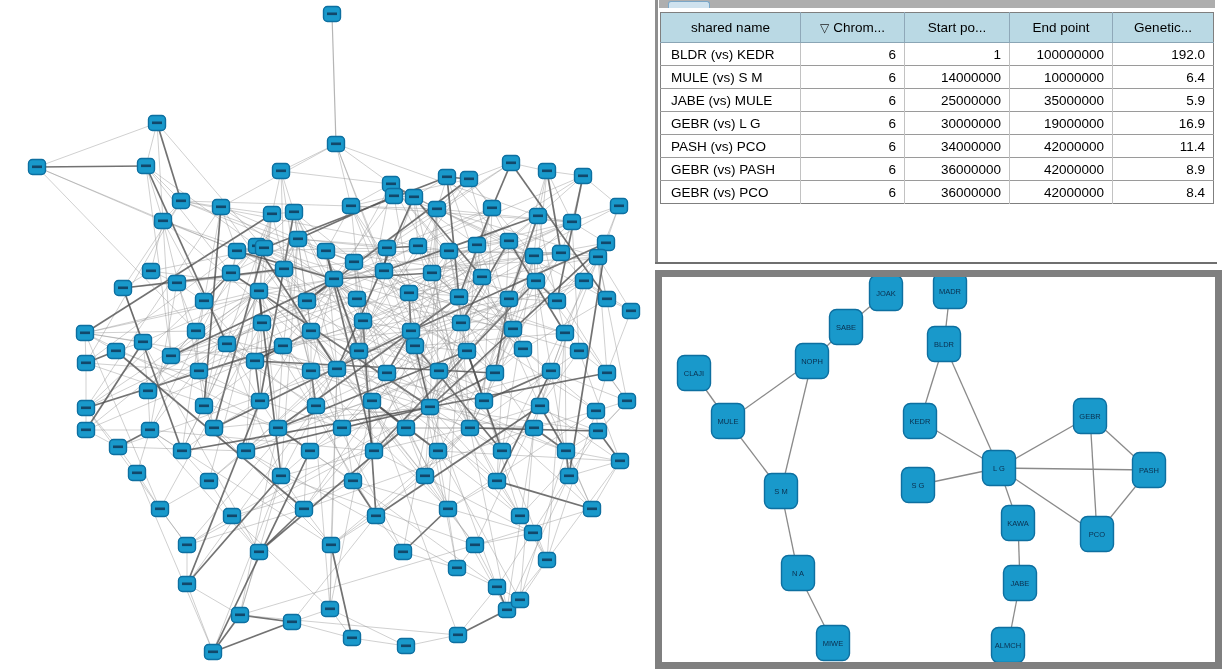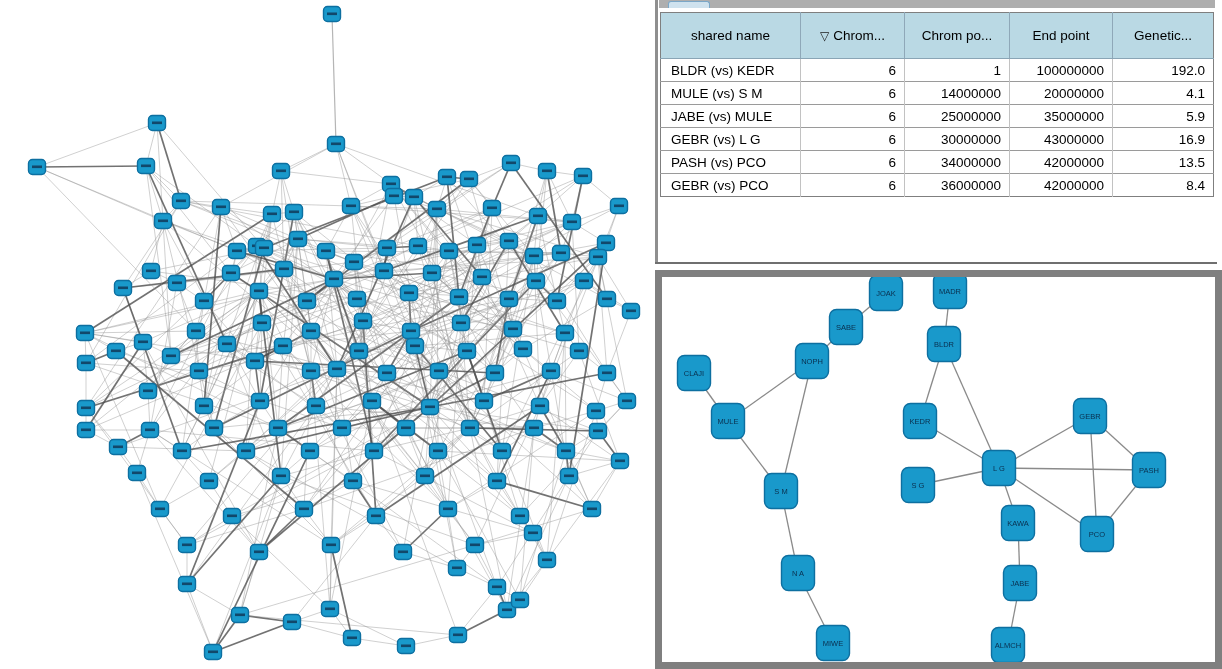--- a/index.html
+++ b/index.html
@@ -12,21 +12,21 @@
   #hairball-svg{position:absolute;left:0;top:0;}
 
   
   #table-panel{position:absolute;left:655px;top:0;width:567px;height:264px;background:#ffffff;}
   #table-left-border{position:absolute;left:0;top:0;width:3px;height:264px;background:#8f8f8f;border-right:1px solid #ffffff;}
   #table-top-strip{position:absolute;left:4px;top:0;width:556px;height:8px;background:#aeaeae;}
   #table-tab{position:absolute;left:9px;top:1px;width:42px;height:7px;background:#cfe2ee;border:1px solid #7ba7c7;border-bottom:none;border-radius:3px 3px 0 0;box-sizing:border-box;}
   #attr-table{position:absolute;left:5px;top:12px;border-collapse:collapse;table-layout:fixed;
     font-size:13.5px;color:#000;background:#ffffff;border:1px solid #7f7f7f;}
   #attr-table th{
-    background:#bad9e4;font-weight:normal;height:29px;padding:8px 6px;
+    background:#bad9e4;font-weight:normal;height:29px;padding:0 6px;
     border-left:1px solid #8fa8b8;border-bottom:1px solid #8aa5b5;text-align:center;
     overflow:hidden;white-space:nowrap;
   }
   #attr-table th:first-child{border-left:none;}
   #attr-table td{
     height:22px;padding:0 8px;border-top:1px solid #9a9a9a;border-left:1px solid #c2c2c2;
     overflow:hidden;white-space:nowrap;background:#ffffff;
   }
   #attr-table td:first-child{text-align:left;border-left:none;padding-left:10px;}
   #attr-table td{text-align:right;}
@@ -1386,60 +1386,67 @@
         <col style="width: 140px;">
         <col style="width: 104px;">
         <col style="width: 105px;">
         <col style="width: 103px;">
         <col style="width: 101px;">
       </colgroup>
     <thead>
         <tr id="attr-head-row">
           <th>shared name</th>
           <th><span class="filter-icon">▽</span>Chrom...</th>
-          <th>Chrom po...</th>
+          <th>Start po...</th>
           <th>End point</th>
           <th>Genetic...</th>
         </tr>
       </thead>
     <tbody id="attr-body">
         <tr>
           <td class="cell-name">BLDR (vs) KEDR</td>
           <td>6</td>
           <td>1</td>
           <td>100000000</td>
           <td>192.0</td>
         </tr>
         <tr>
           <td class="cell-name">MULE (vs) S M</td>
           <td>6</td>
           <td>14000000</td>
-          <td>20000000</td>
-          <td>4.1</td>
+          <td>10000000</td>
+          <td>6.4</td>
         </tr>
         <tr>
           <td class="cell-name">JABE (vs) MULE</td>
           <td>6</td>
           <td>25000000</td>
           <td>35000000</td>
           <td>5.9</td>
         </tr>
         <tr>
           <td class="cell-name">GEBR (vs) L G</td>
           <td>6</td>
           <td>30000000</td>
-          <td>43000000</td>
+          <td>19000000</td>
           <td>16.9</td>
         </tr>
         <tr>
           <td class="cell-name">PASH (vs) PCO</td>
           <td>6</td>
           <td>34000000</td>
           <td>42000000</td>
-          <td>13.5</td>
+          <td>11.4</td>
+        </tr>
+        <tr>
+          <td class="cell-name">GEBR (vs) PASH</td>
+          <td>6</td>
+          <td>36000000</td>
+          <td>42000000</td>
+          <td>8.9</td>
         </tr>
         <tr>
           <td class="cell-name">GEBR (vs) PCO</td>
           <td>6</td>
           <td>36000000</td>
           <td>42000000</td>
           <td>8.4</td>
         </tr>
       </tbody>
   </table>

